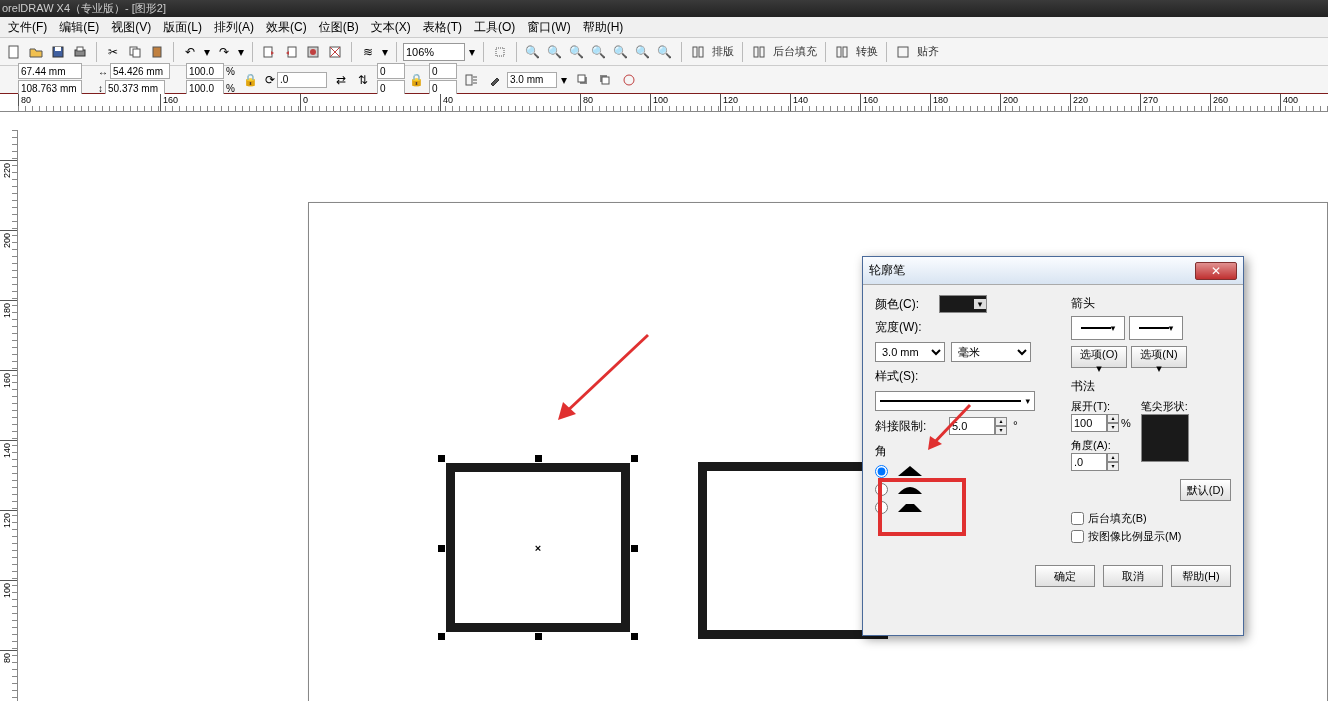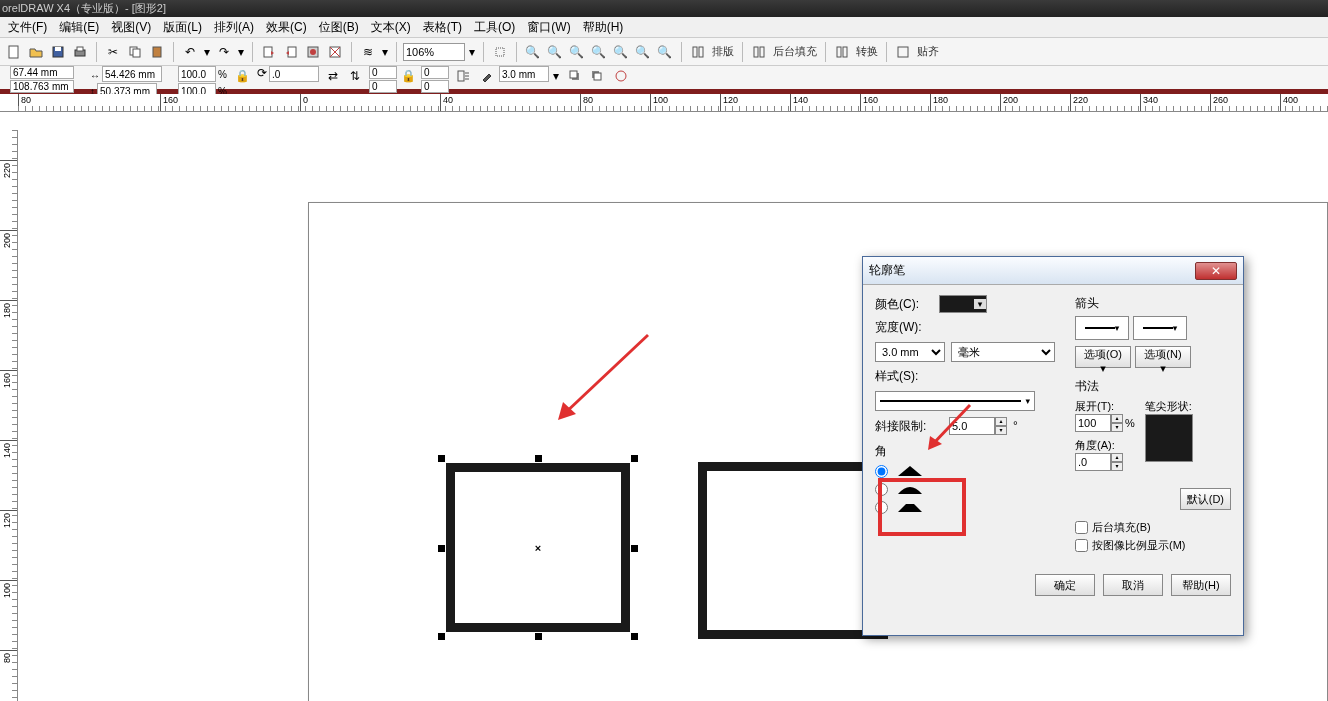--- a/index.html
+++ b/index.html
@@ -13,21 +13,21 @@
 .menubar span { font-size: 12px; color: #000; padding: 2px 6px; cursor: default; }
 
 
 .toolbar { height: 28px; background: #f5f5f5; border-bottom: 1px solid #ccc; display: flex; align-items: center; padding: 0 4px; gap: 2px; }
 .toolbar .sep { width: 1px; height: 20px; background: #bbb; margin: 0 4px; }
 .tool-btn { width: 20px; height: 20px; display: flex; align-items: center; justify-content: center; cursor: pointer; border: 1px solid transparent; font-size: 12px; }
 .tool-input { height: 18px; font-size: 11px; border: 1px solid #999; padding: 0 2px; }
 .tool-label { font-size: 11px; color: #333; padding: 0 2px; }
 
 
-.propbar { height: 28px; background: #f5f5f5; border-bottom: 5px solid #7f1d1d; display: flex; padding: 0 8px; gap: 2px; }
+.propbar { height: 28px; background: #f5f5f5; border-bottom: 1px solid #7f1d1d; display: flex; align-items: center; padding: 0 16px; gap: 2px; }
 .propbar input { height: 16px; font-size: 10px; border: 1px solid #aaa; padding: 0 2px; }
 
 
 .ruler-h { height: 18px; background: #fff; border-bottom: 1px solid #888; position: relative; font-size: 9px; color: #000; overflow: hidden; }
 .ruler-h .tick { position: absolute; top: 0; height: 18px; border-left: 1px solid #555; }
 .ruler-h .tick span { position: absolute; top: 1px; left: 2px; font-size: 9px; }
 .ruler-h .minor { position: absolute; top: 12px; height: 6px; border-left: 1px solid #888; }
 
 .ruler-v { width: 18px; background: #fff; border-right: 1px solid #888; position: absolute; top: 130px; bottom: 0; left: 0; font-size: 9px; overflow: hidden; }
 .ruler-v .tick { position: absolute; left: 0; width: 18px; border-top: 1px solid #555; }
@@ -329,21 +329,21 @@
     <div class="tick" style="left: 930px;">
       <span>180</span>
     </div>
     <div class="tick" style="left: 1000px;">
       <span>200</span>
     </div>
     <div class="tick" style="left: 1070px;">
       <span>220</span>
     </div>
     <div class="tick" style="left: 1140px;">
-      <span>340</span>
+      <span>270</span>
     </div>
     <div class="tick" style="left: 1210px;">
       <span>260</span>
     </div>
     <div class="tick" style="left: 1280px;">
       <span>400</span>
     </div>
     <div class="minor" style="left: 18px;"></div>
     <div class="minor" style="left: 25px;"></div>
     <div class="minor" style="left: 32px;"></div>
@@ -678,21 +678,21 @@
         <label>颜色(C):</label>
         <div style="width:48px;height:18px;background:#1a1a1a;border:1px solid #888;display:flex;align-items:center;justify-content:flex-end">
             <span style="background:#ddd;width:12px;text-align:center;font-size:9px">▾</span>
           </div>
       </div>
       <div class="dlg-row">
         <label>宽度(W):</label>
       </div>
       <div class="dlg-row">
         <select class="dlg-select" style="width:70px"><option>3.0 mm</option></select>
-        <select class="dlg-select" style="width:104px"><option>毫米</option></select>
+        <select class="dlg-select" style="width:80px"><option>毫米</option></select>
       </div>
       <div class="dlg-row">
         <label>样式(S):</label>
       </div>
       <div class="dlg-row">
         <div style="width:160px;height:20px;border:1px solid #888;background:#fff;display:flex;align-items:center;padding:0 4px">
             <div style="flex:1;height:2px;background:#000"></div>
             <span style="font-size:9px;margin-left:4px">▾</span>
           </div>
       </div>
@@ -768,21 +768,21 @@
                 <div>▴</div>
                 <div>▾</div>
               </div>
             </div>
         </div>
         <div>
           <div style="font-size:11px">笔尖形状:</div>
           <div class="nib-preview"></div>
         </div>
       </div>
-      <div style="text-align:right;margin-top:17px">
+      <div style="text-align:right;margin-top:8px">
         <button class="dlg-btn">默认(D)</button>
       </div>
       <div class="checkbox-row" style="margin-top:10px">
           <input type="checkbox" style="">
           <span>后台填充(B)</span>
         </div>
       <div class="checkbox-row">
           <input type="checkbox" style="">
           <span>按图像比例显示(M)</span>
         </div>

